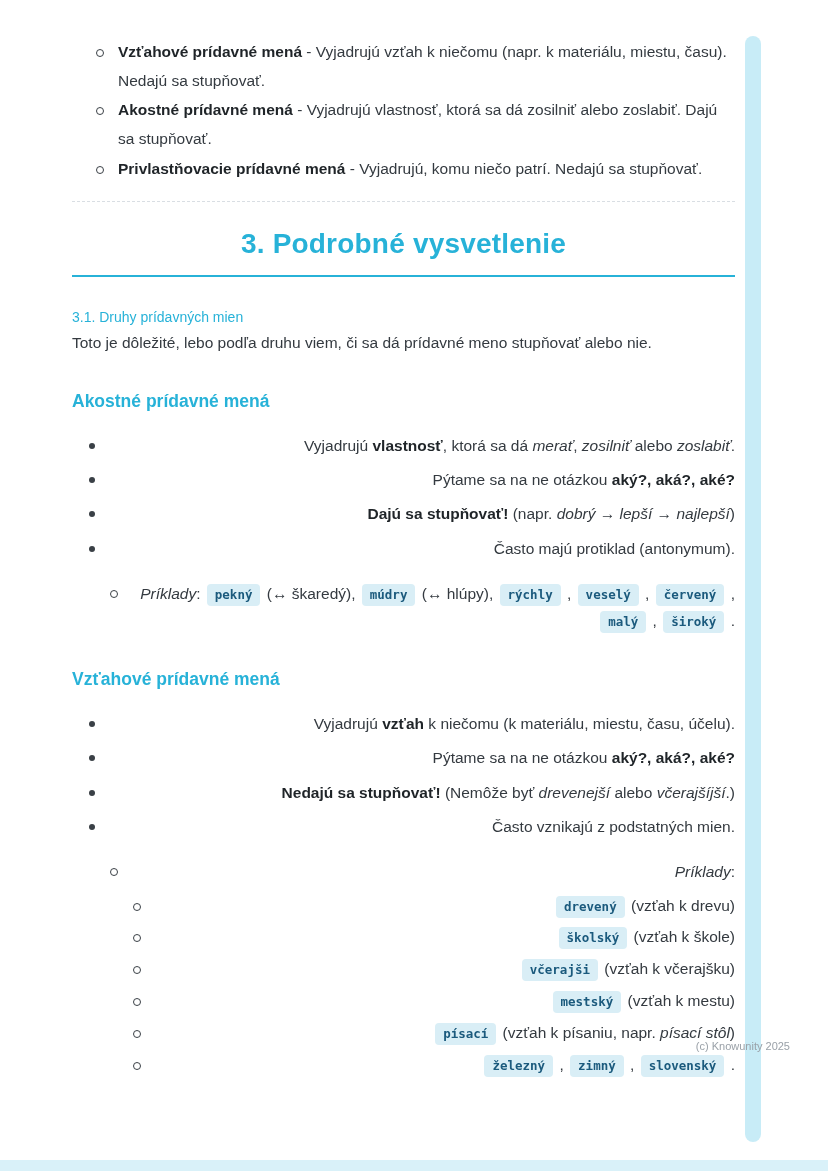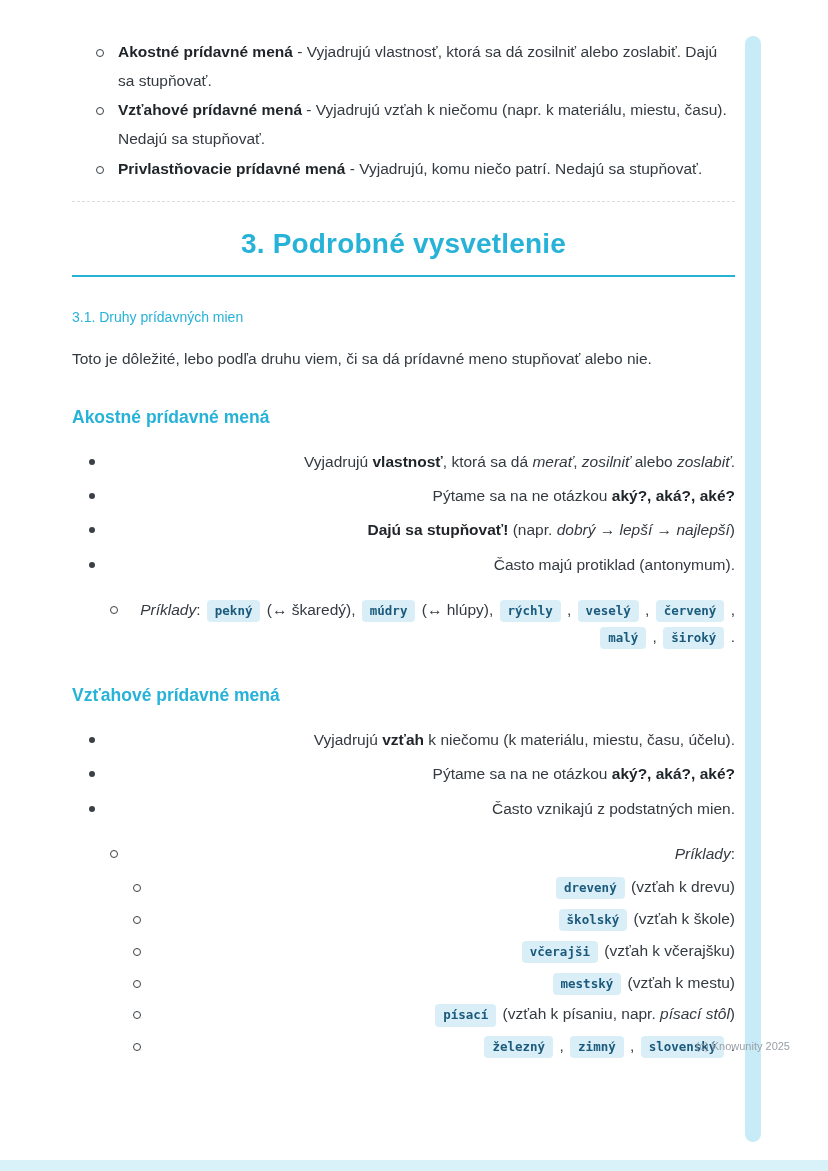--- a/index.html
+++ b/index.html
@@ -44,21 +44,21 @@
   }
   h1{
     margin-top:26px;color:var(--accent);font-size:28px;line-height:1.15;
     font-weight:700;letter-spacing:.2px;
     border-bottom:2px solid var(--accent);padding-bottom:14px;text-align:center;
   }
   h2{
     margin-top:28px;color:var(--accent);font-size:14px;font-weight:400;
   }
   .para{
-    margin-top:16px;text-align:justify;line-height:1.75;
+    text-align:justify;line-height:1.75;
   }
   h3{
     margin-top:30px;color:var(--accent);font-size:17.5px;font-weight:700;
   }
   
   .disclist{margin-top:16px;}
   .disclist>li{
     position:relative;padding-left:36px;margin-bottom:8px;line-height:1.7;text-align:right;
   }
   .disclist>li::before{
@@ -100,22 +100,22 @@
 </style>
 </head>
 <body>
 
 <div class="edge-bar"></div>
 <div class="bottom-strip"></div>
 
 <div class="content">
 
   <ul class="toplist">
+    <li><span class="b">Vzťahové prídavné mená</span><span> - Vyjadrujú vzťah k niečomu (napr. k materiálu, miestu, času). Nedajú sa stupňovať.</span></li>
     <li><span class="b">Akostné prídavné mená</span><span> - Vyjadrujú vlastnosť, ktorá sa dá zosilniť alebo zoslabiť. Dajú sa stupňovať.</span></li>
-    <li><span class="b">Vzťahové prídavné mená</span><span> - Vyjadrujú vzťah k niečomu (napr. k materiálu, miestu, času). Nedajú sa stupňovať.</span></li>
     <li><span class="b">Privlastňovacie prídavné mená</span><span> - Vyjadrujú, komu niečo patrí. Nedajú sa stupňovať.</span></li>
   </ul>
 
   <hr class="divider">
 
   <h1>3. Podrobné vysvetlenie</h1>
 
   <h2>3.1. Druhy prídavných mien</h2>
 
   <p class="para">Toto je dôležité, lebo podľa druhu viem, či sa dá prídavné meno stupňovať alebo nie.</p>
@@ -132,20 +132,21 @@
         <li><span class="i">Príklady</span><span>: </span><span class="code">pekný</span><span> (↔ škaredý), </span><span class="code">múdry</span><span> (↔ hlúpy), </span><span class="code">rýchly</span><span> , </span><span class="code">veselý</span><span> , </span><span class="code">červený</span><span> , </span><span class="code">malý</span><span> , </span><span class="code">široký</span><span> .</span></li>
       </ul>
     </li>
   </ul>
 
   <h3>Vzťahové prídavné mená</h3>
 
   <ul class="disclist">
     <li><span>Vyjadrujú </span><span class="b">vzťah</span><span> k niečomu (k materiálu, miestu, času, účelu).</span></li>
     <li><span>Pýtame sa na ne otázkou </span><span class="b">aký?, aká?, aké?</span></li>
+    <li><span class="b">Nedajú sa stupňovať!</span><span> (Nemôže byť </span><span class="i">drevenejší</span><span> alebo </span><span class="i">včerajšíjší</span><span>.)</span></li>
     <li>
       <span><span>Často vznikajú z podstatných mien.</span></span>
       <ul class="nest1">
         <li>
           <span><span class="i">Príklady</span><span>:</span></span>
           <ul class="nest2">
             <li><span class="code">drevený</span><span> (vzťah k drevu)</span></li>
             <li><span class="code">školský</span><span> (vzťah k škole)</span></li>
             <li><span class="code">včerajši</span><span> (vzťah k včerajšku)</span></li>
             <li><span class="code">mestský</span><span> (vzťah k mestu)</span></li>

